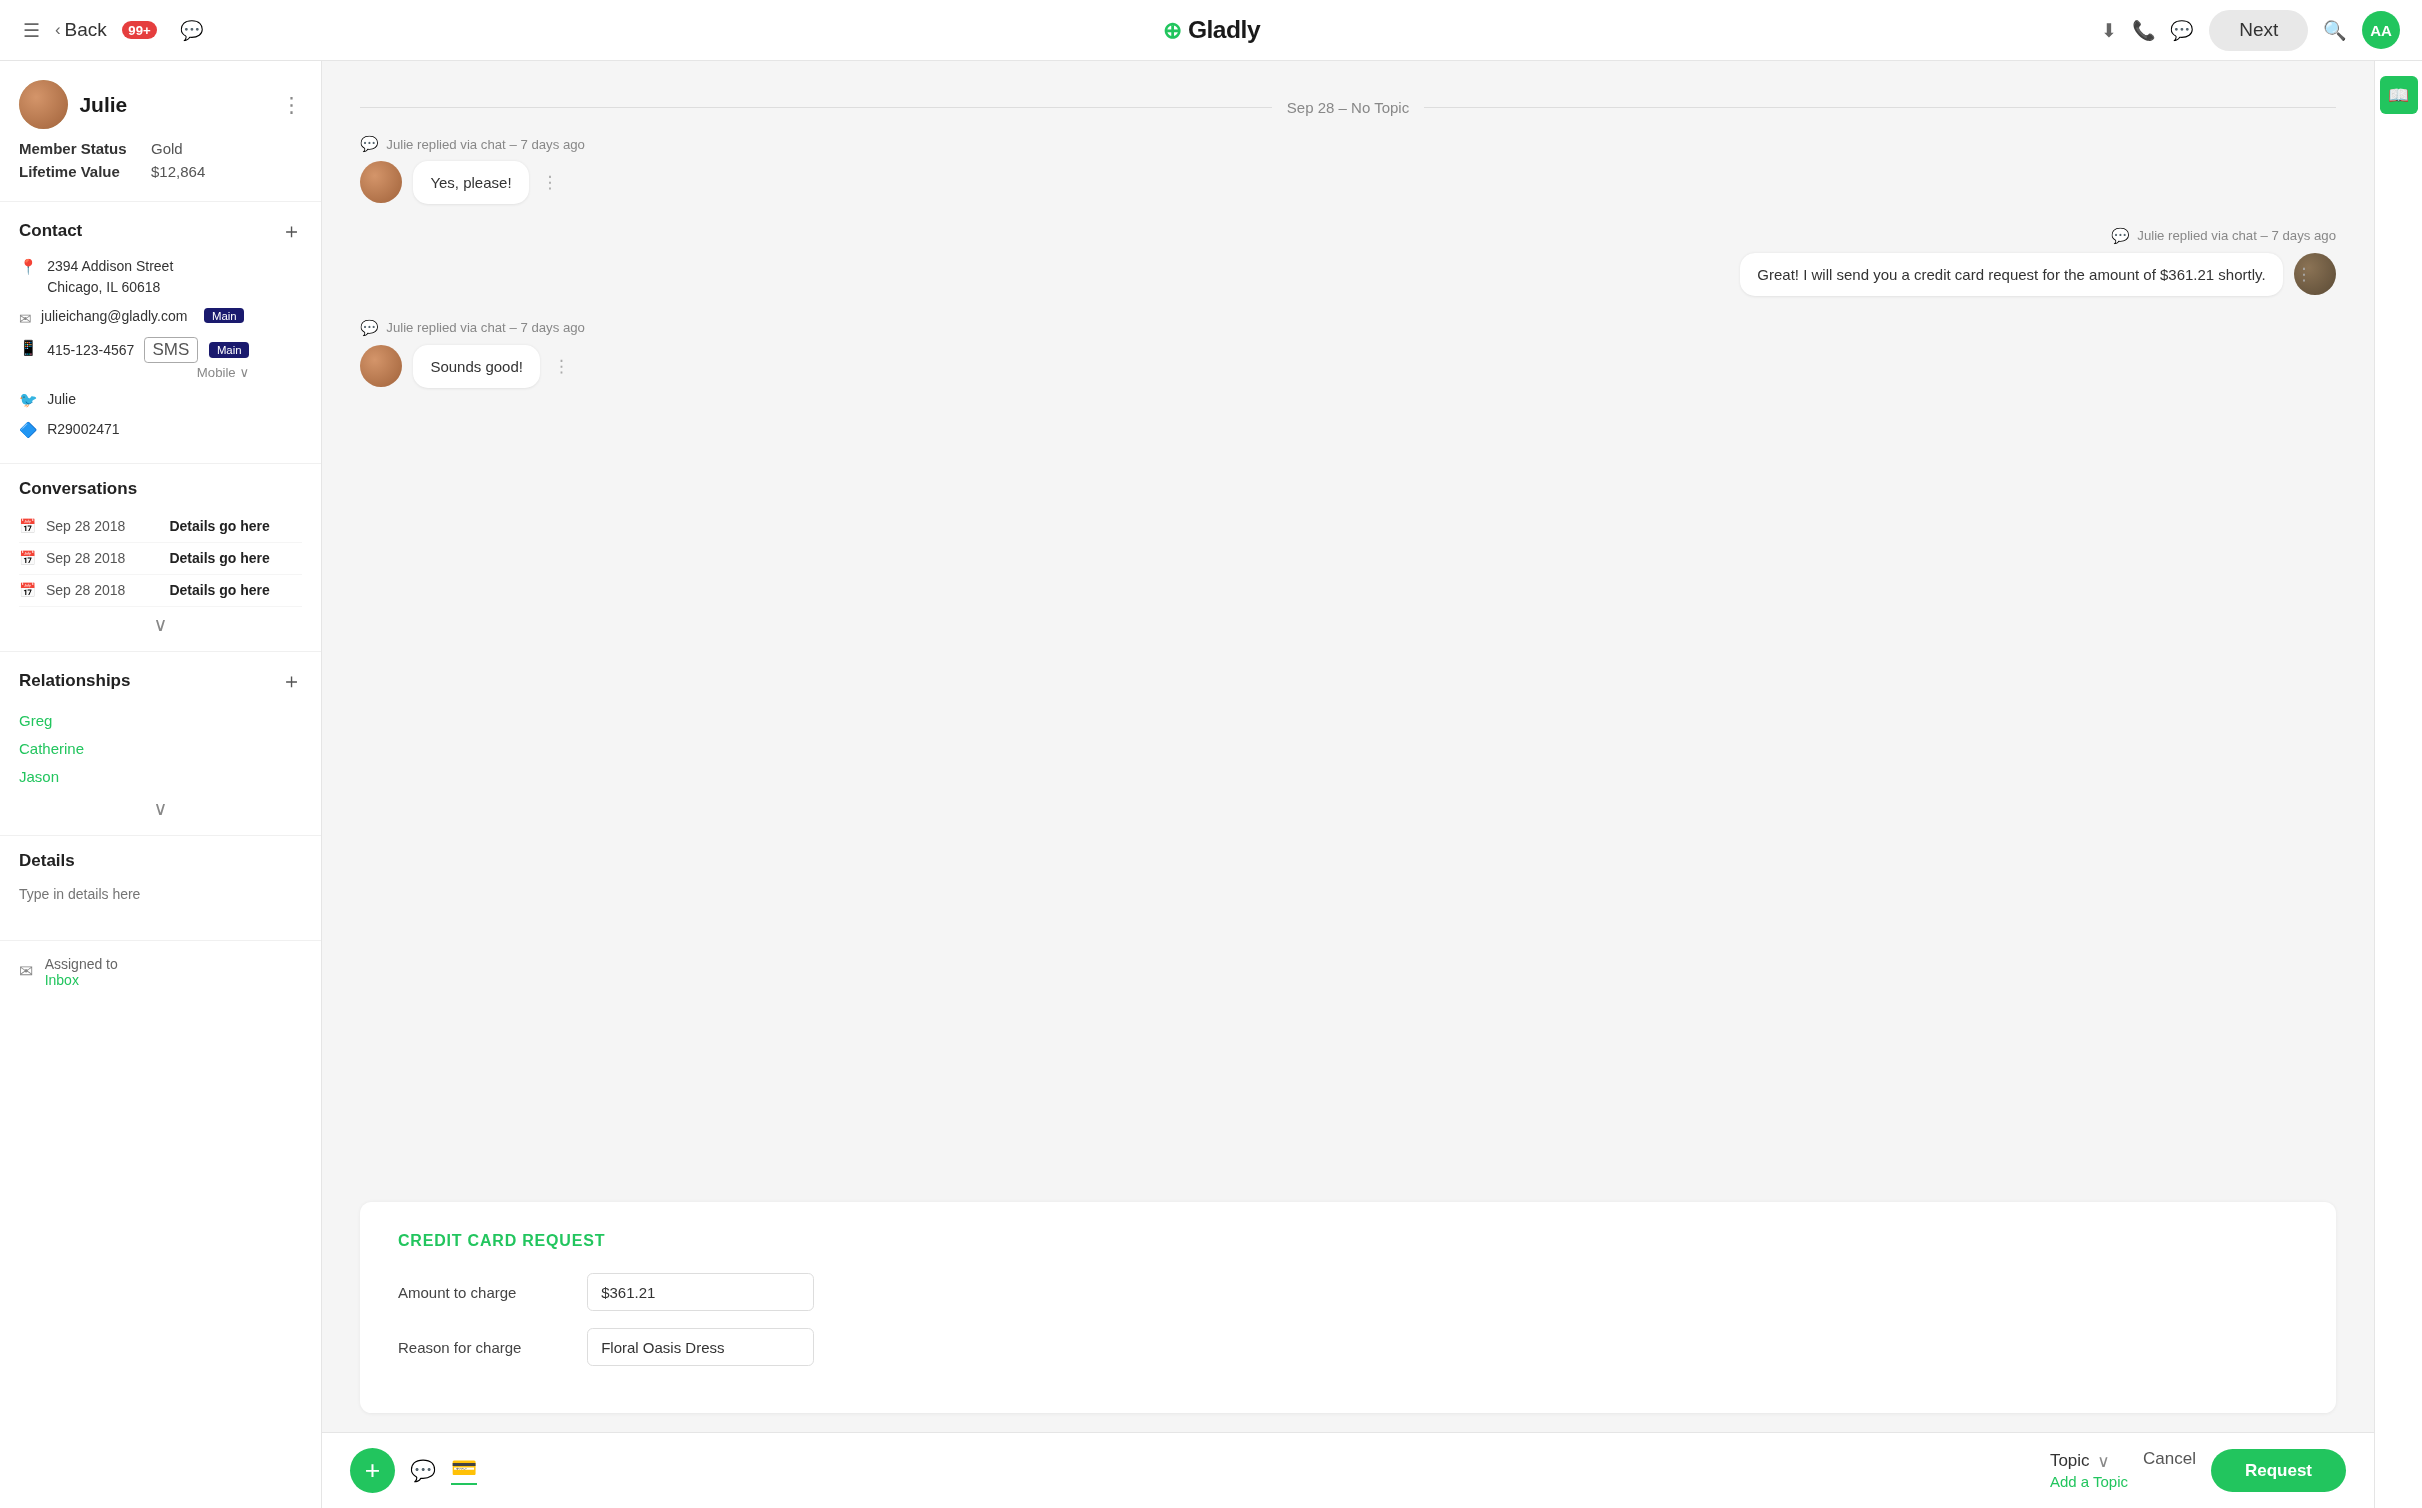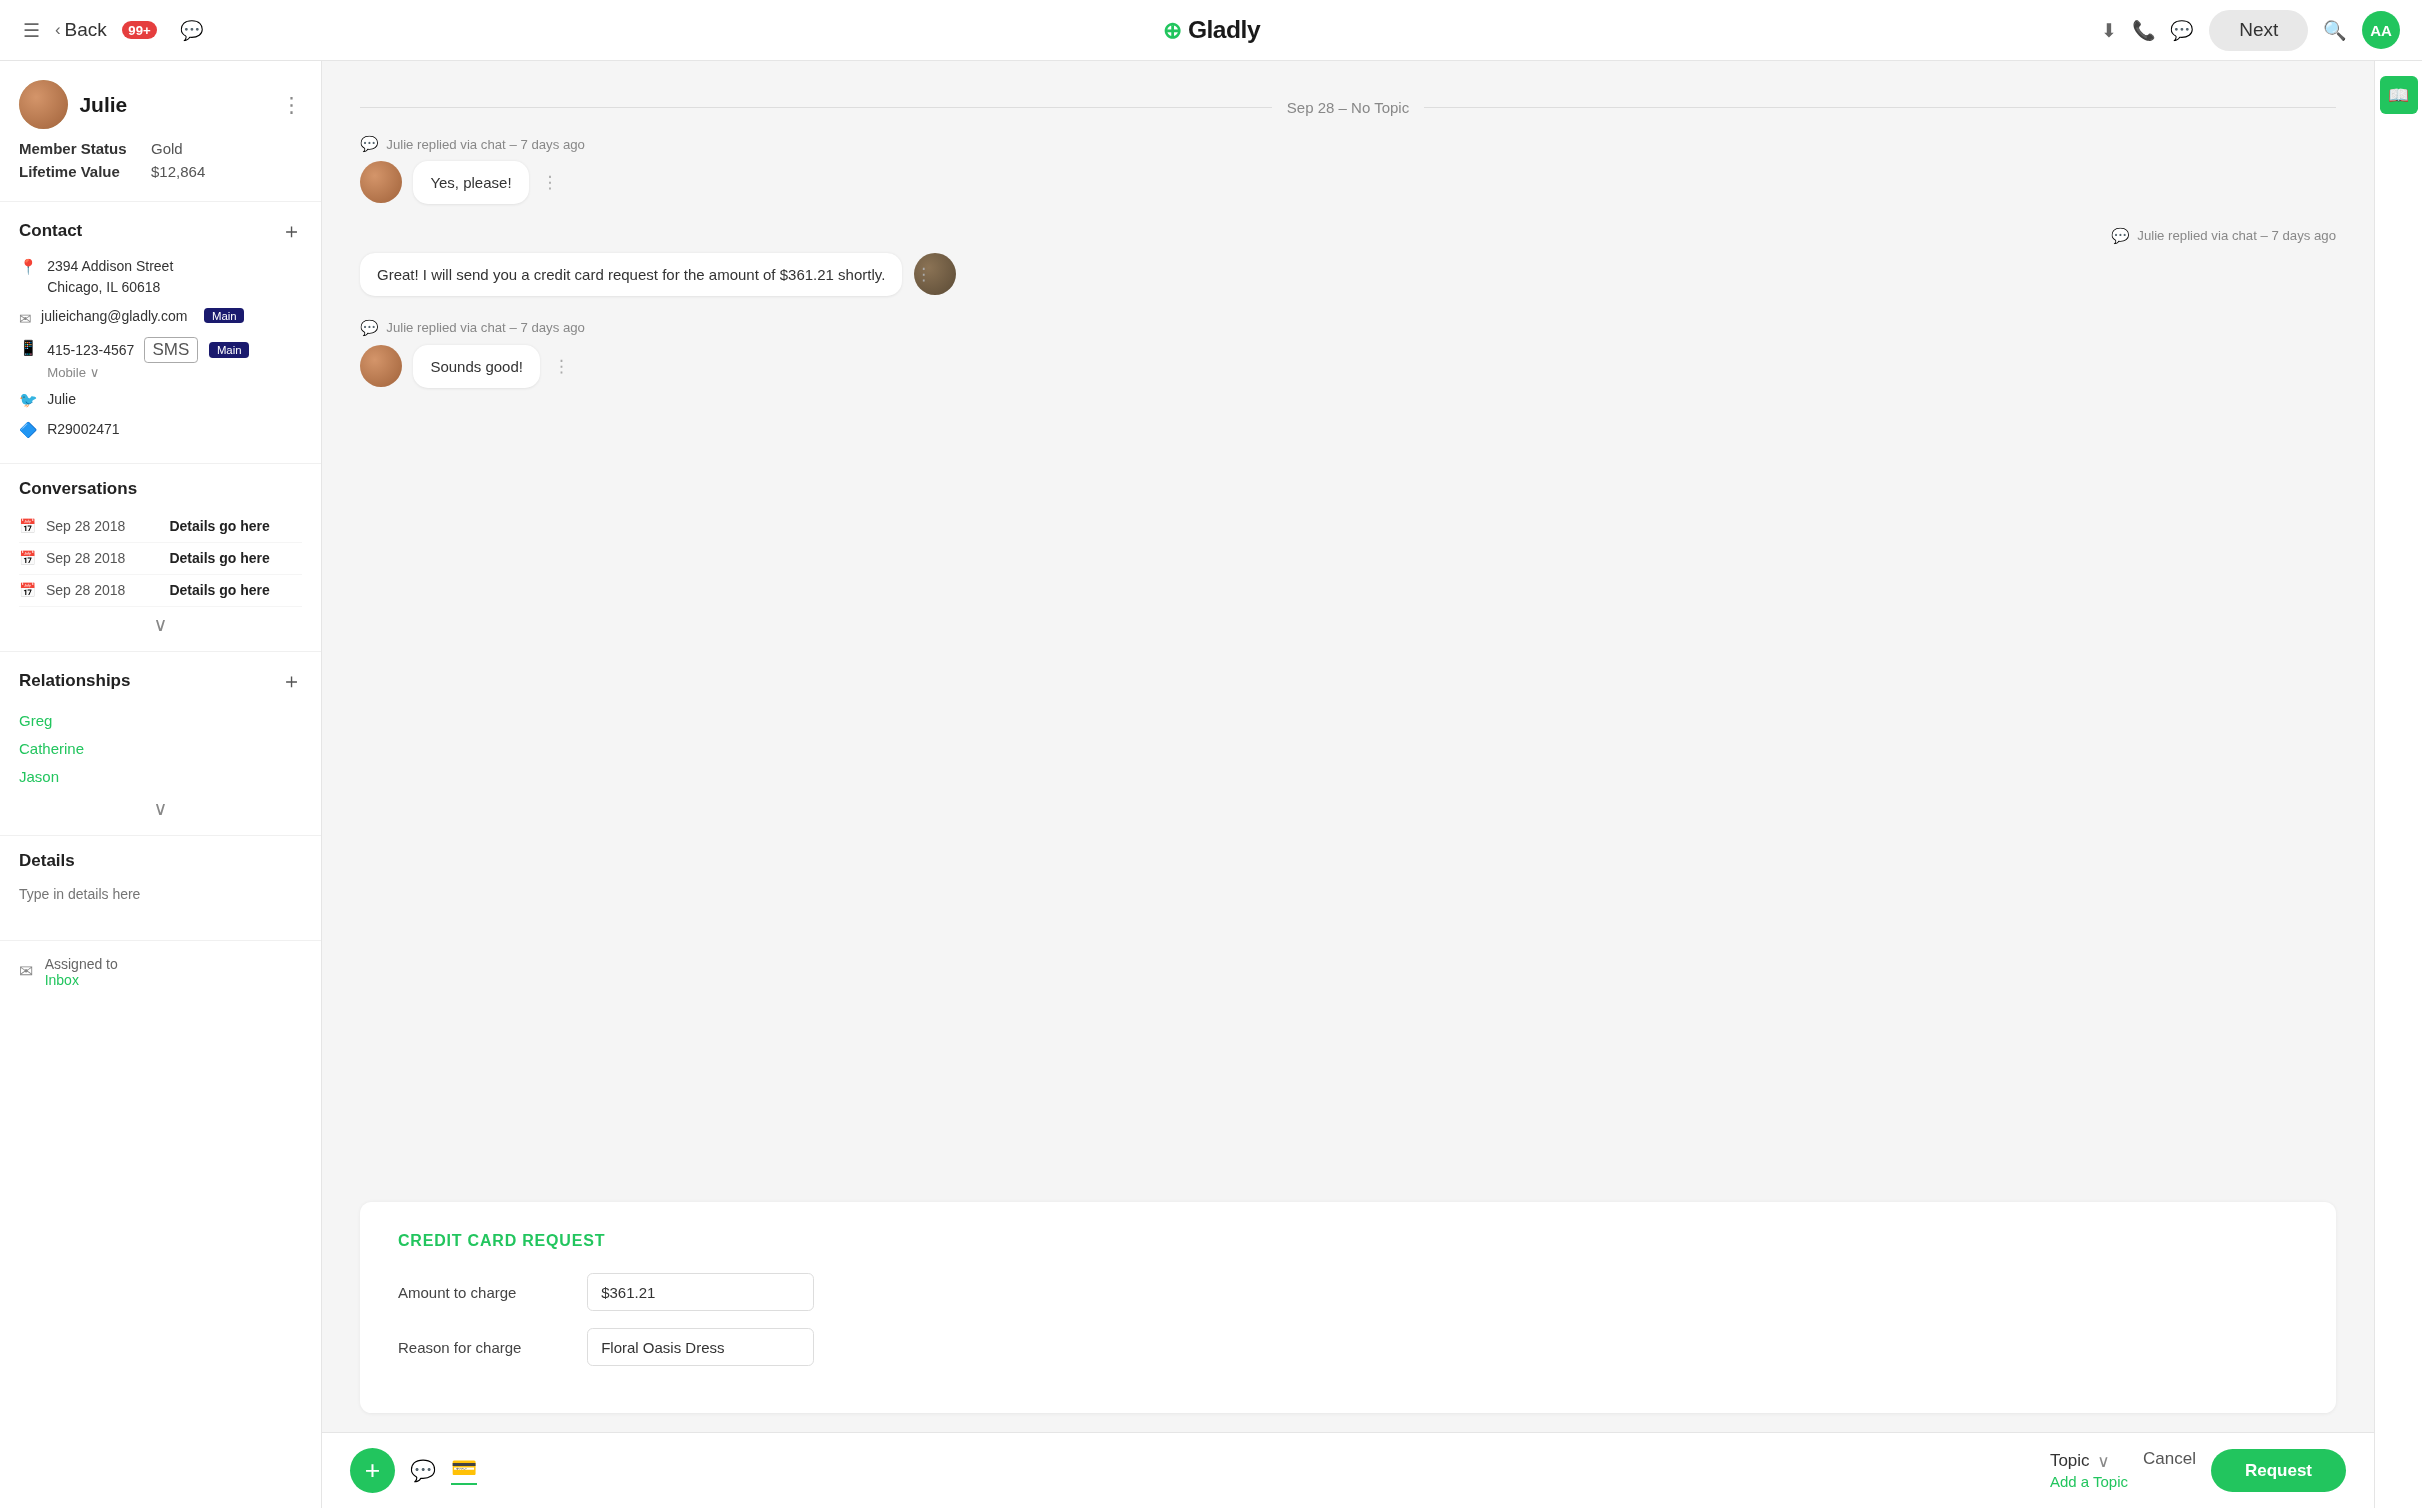--- a/index.html
+++ b/index.html
@@ -123,21 +123,21 @@
       border: 0.9px solid #aaa;
       color: #555;
       border-radius: 3.8px;
       padding: 1.9px 7.6px;
       font-size: 17px;
       font-weight: 500;
       margin-left: 5.7px;
       background: #fff;
     }
     .contact-phone-row { display: flex; align-items: center; flex-wrap: wrap; gap: 3.8px; }
-    .contact-mobile-label { color: #888; font-size: 13.2px; margin-top: 1.9px; display: flex; align-items: center; gap: 3.8px; }
+    .contact-mobile-label { color: #888; font-size: 13.2px; margin-top: 1.9px; display: flex; align-items: center; gap: 3.8px; justify-content: flex-end; }
     .contact-twitter { display: flex; gap: 9.5px; align-items: center; font-size: 14px; }
     .contact-fb { display: flex; gap: 9.5px; align-items: center; font-size: 14px; }
 
     
     .conv-row { display: flex; align-items: center; gap: 9.5px; padding: 7.6px 0; font-size: 14px; border-bottom: 0.9px solid #f5f5f5; }
     .conv-icon { color: #888; font-size: 14px; }
     .conv-date { color: #555; min-width: 114px; }
     .conv-detail { font-weight: 600; color: #222; }
     .conv-expand { text-align: center; color: #888; font-size: 19px; cursor: pointer; padding-top: 5.7px; }
 
@@ -190,21 +190,21 @@
       flex: 1;
       height: 0.9px;
       background: #ddd;
     }
 
     
     .message-group { margin-bottom: 23px; }
     .message-meta { display: flex; align-items: center; gap: 7.6px; margin-bottom: 7.6px; color: #888; font-size: 13.2px; }
     .message-meta-icon { font-size: 15px; }
     .message-bubble-row { display: flex; align-items: flex-start; gap: 11.4px; }
-    .message-bubble-row.right { }
+    .message-bubble-row.right { justify-content: flex-end; }
     .msg-avatar {
       width: 42px; height: 42px;
       border-radius: 50%;
       background: radial-gradient(circle at 35% 35%, #d4956a, #a0623a);
       flex-shrink: 0;
     }
     .msg-agent-avatar {
       width: 42px; height: 42px;
       border-radius: 50%;
       background: radial-gradient(circle at 35% 35%, #8B7355, #5a4a35);

